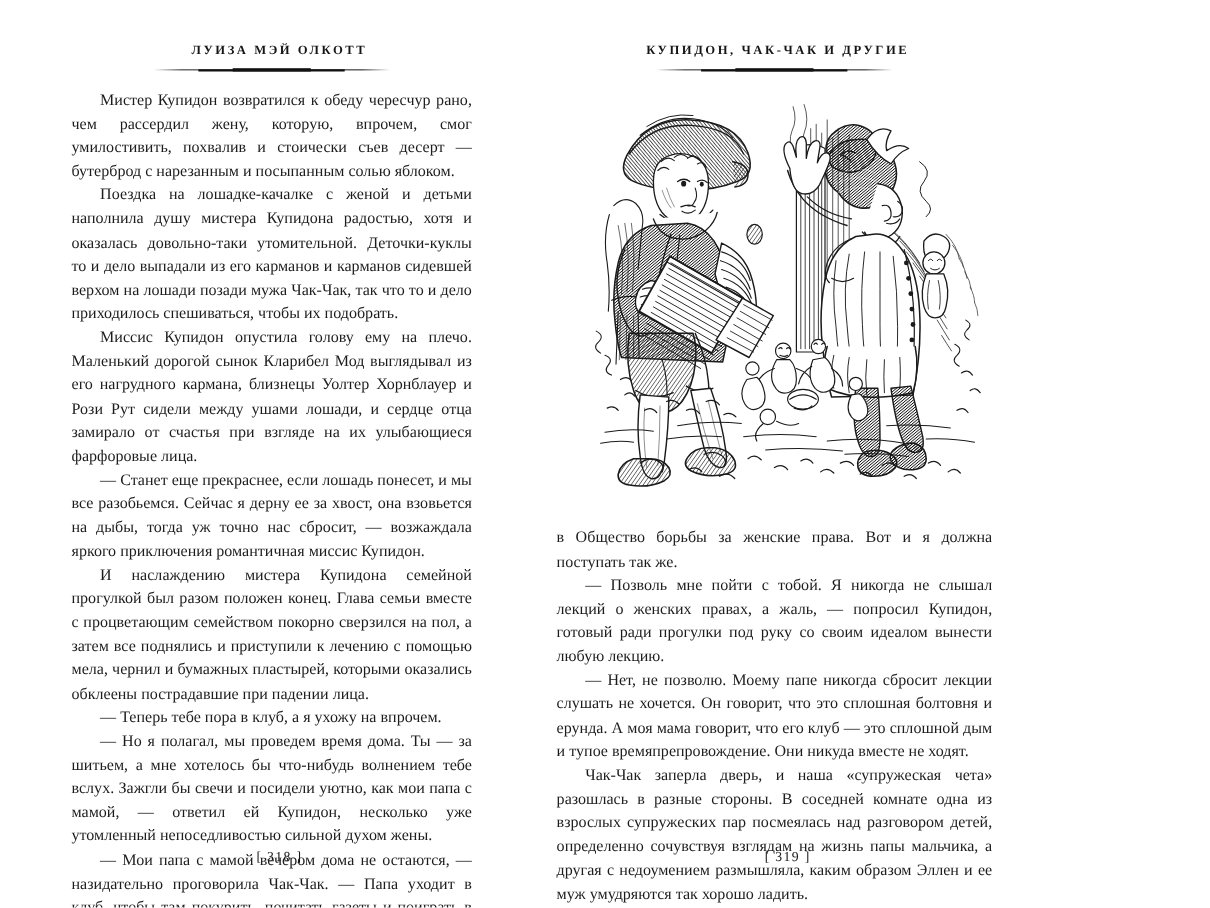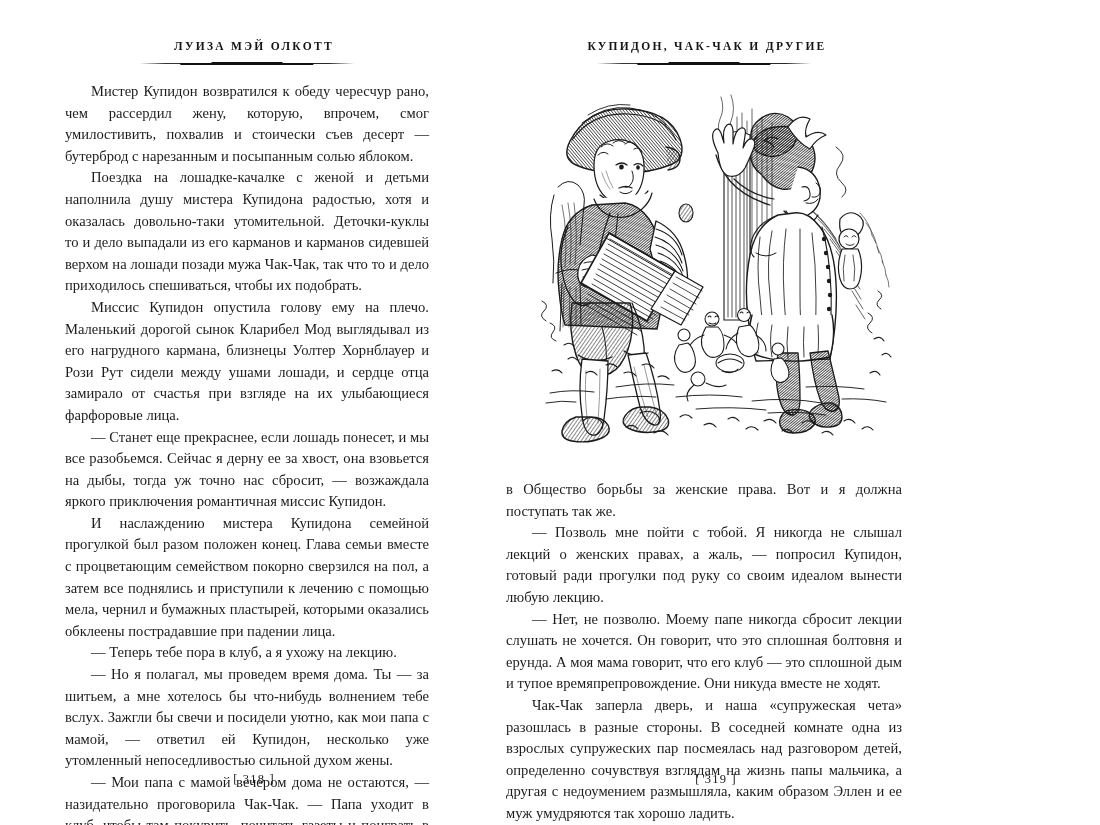--- a/index.html
+++ b/index.html
@@ -146,21 +146,21 @@
       <span class="seg mid"></span>
       <span class="seg core"></span>
     </div>
 
     <div class="col">
       <p>Мистер Купидон возвратился к обеду чересчур рано, чем рассердил жену, которую, впрочем, смог умилостивить, похвалив и стоически съев десерт — бутерброд с нарезанным и посыпанным солью яблоком.</p>
       <p>Поездка на лошадке-качалке с женой и детьми наполнила душу мистера Купидона радостью, хотя и оказалась довольно-таки утомительной. Деточки-куклы то и дело выпадали из его карманов и карманов сидевшей верхом на лошади позади мужа Чак-Чак, так что то и дело приходилось спешиваться, чтобы их подобрать.</p>
       <p>Миссис Купидон опустила голову ему на плечо. Маленький дорогой сынок Кларибел Мод выглядывал из его нагрудного кармана, близнецы Уолтер Хорнблауер и Рози Рут сидели между ушами лошади, и сердце отца замирало от счастья при взгляде на их улыбающиеся фарфоровые лица.</p>
       <p>— Станет еще прекраснее, если лошадь понесет, и мы все разобьемся. Сейчас я дерну ее за хвост, она взовьется на дыбы, тогда уж точно нас сбросит, — возжаждала яркого приключения романтичная миссис Купидон.</p>
       <p>И наслаждению мистера Купидона семейной прогулкой был разом положен конец. Глава семьи вместе с процветающим семейством покорно сверзился на пол, а затем все поднялись и приступили к лечению с помощью мела, чернил и бумажных пластырей, которыми оказались обклеены пострадавшие при падении лица.</p>
-      <p>— Теперь тебе пора в клуб, а я ухожу на лекцию.</p>
+      <p>— Теперь тебе пора в клуб, а я ухожу на впрочем.</p>
       <p>— Но я полагал, мы проведем время дома. Ты — за шитьем, а мне хотелось бы что-нибудь волнением тебе вслух. Зажгли бы свечи и посидели уютно, как мои папа с мамой, — ответил ей Купидон, несколько уже утомленный непоседливостью сильной духом жены.</p>
       <p>— Мои папа с мамой вечером дома не остаются, — назидательно проговорила Чак-Чак. — Папа уходит в клуб, чтобы там покурить, почитать газеты и поиграть в шахматы. А мама —</p>
     </div>
 
     <div class="folio">[ 318 ]</div>
   </div>
 
   <div class="page page-right">
 
     <div class="runhead">КУПИДОН, ЧАК-ЧАК И ДРУГИЕ</div>

